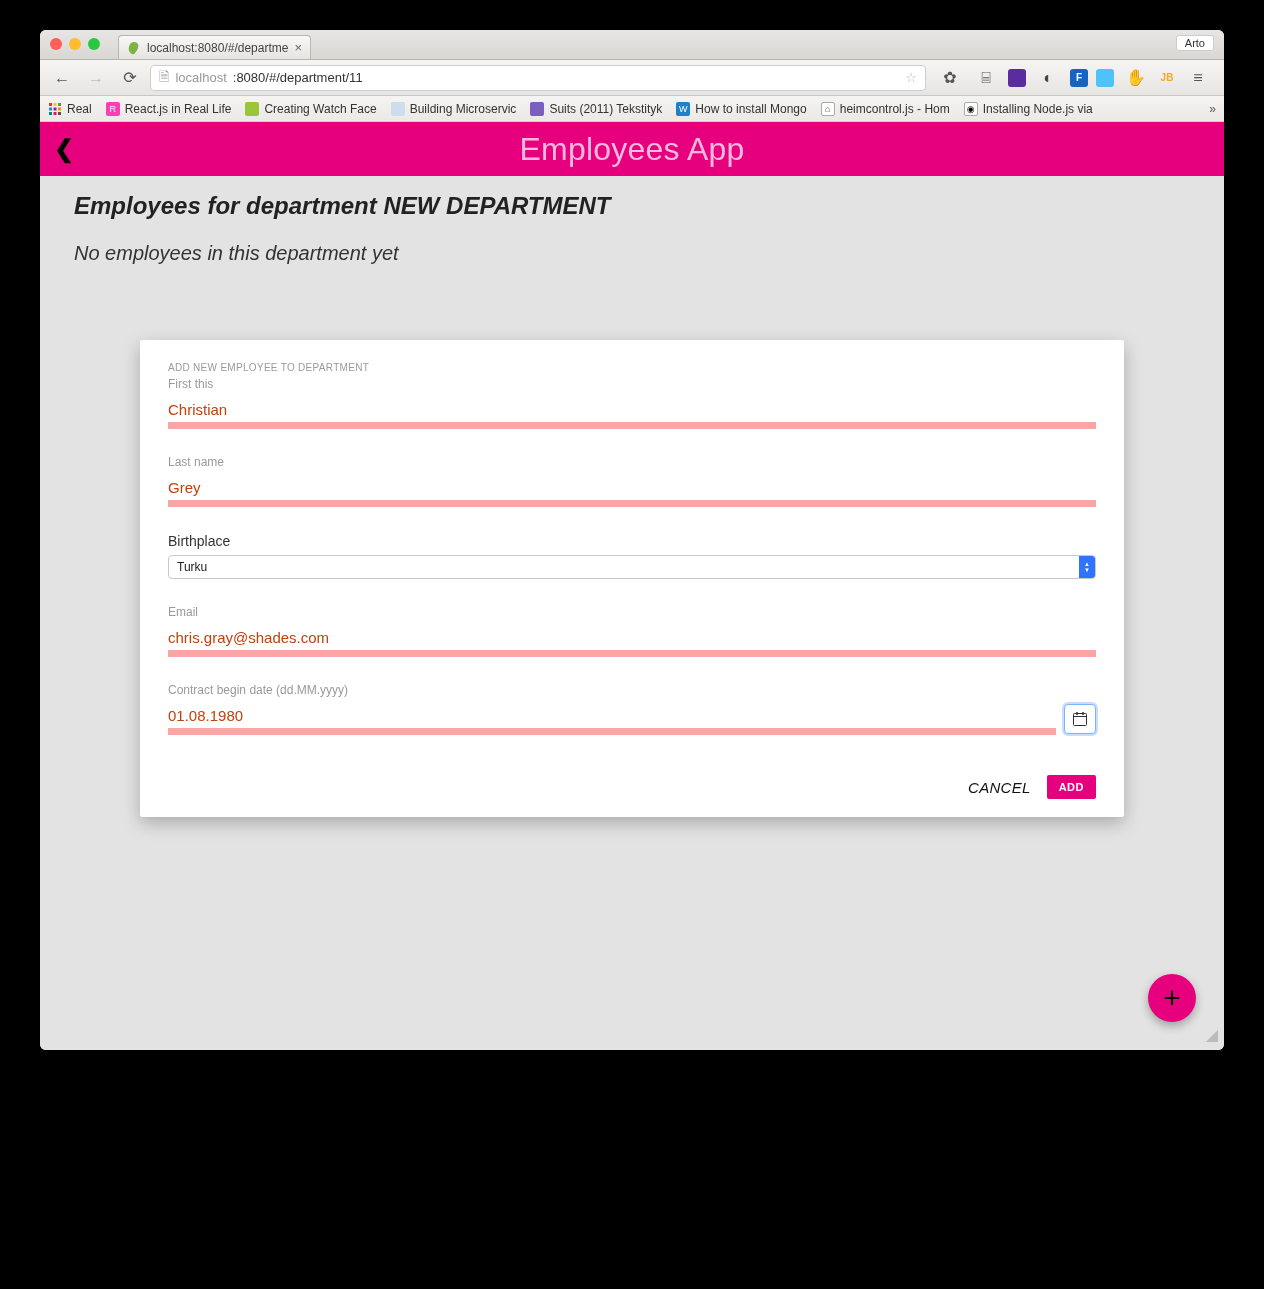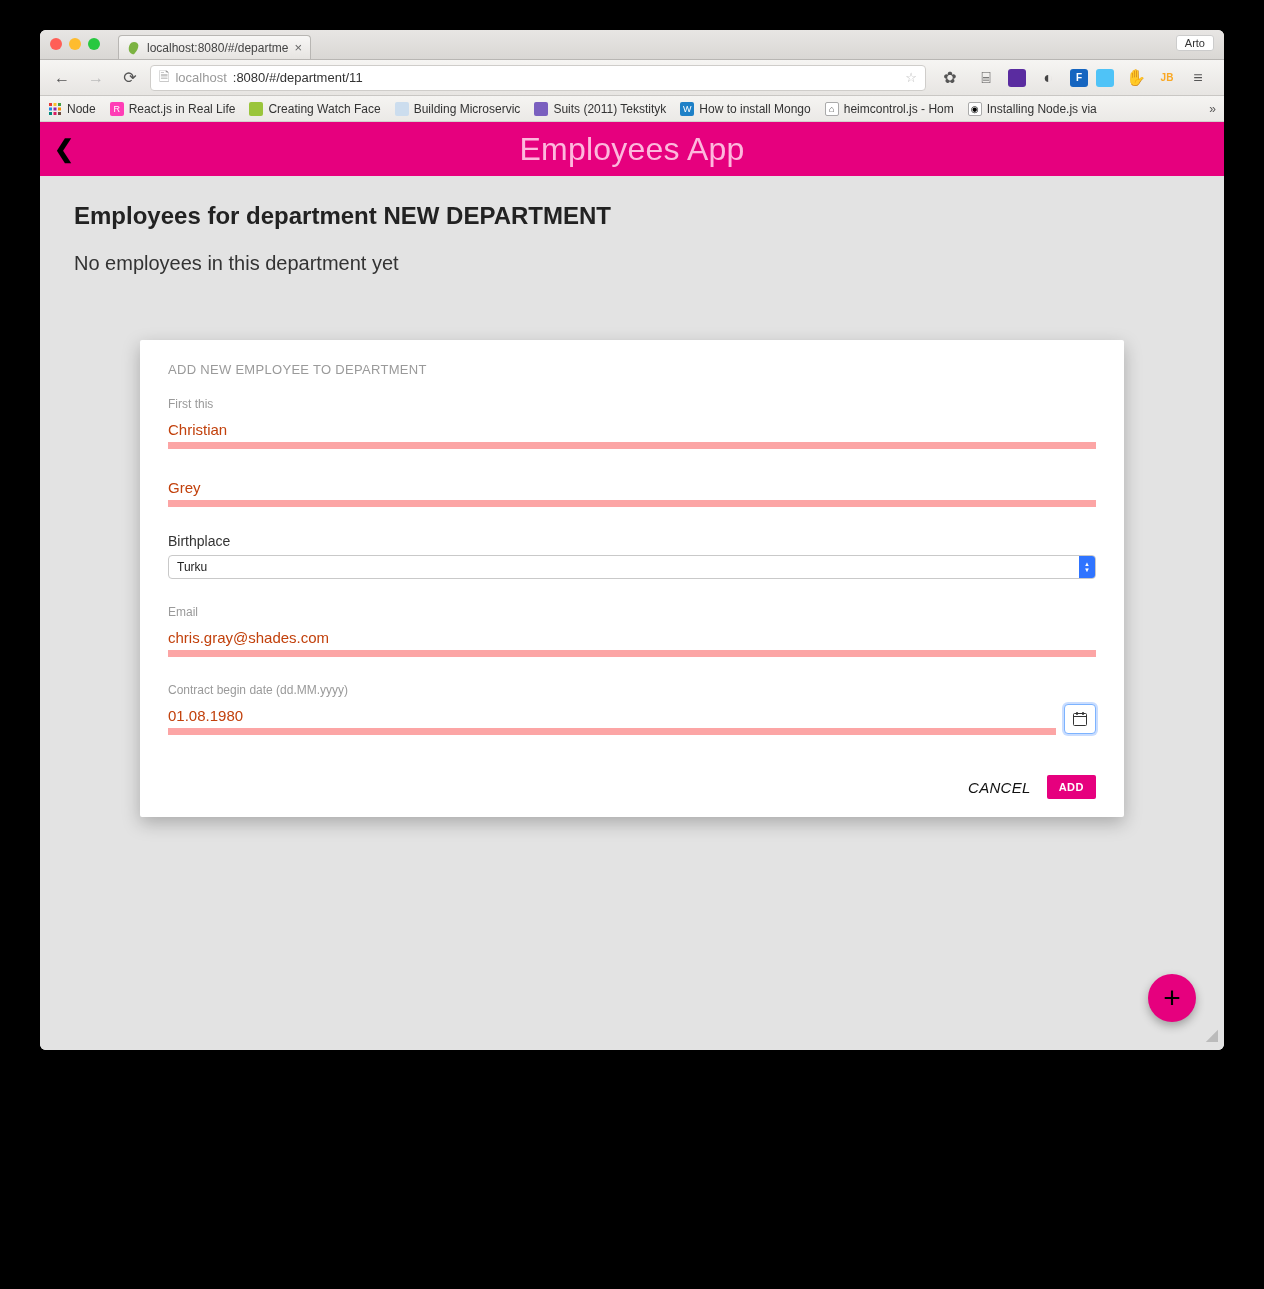--- a/index.html
+++ b/index.html
@@ -132,34 +132,34 @@
       color: #fdb8dd;
       position: relative;
     }
     .back-caret {
       position: absolute;
       left: 14px; top: 50%; transform: translateY(-50%);
       color: #000; font-size: 24px; font-weight: 700;
       cursor: pointer;
     }
     .app-title { font-size: 32px; font-weight: 500; letter-spacing: 0.2px; }
-    .page-body { padding: 26px 34px; }
+    .page-body { padding: 16px 34px; font-style: italic; }
     .page-heading { font-size: 24px; font-weight: 700; color: #222; margin-bottom: 22px; }
     .page-subtext { font-size: 20px; color: #333; }
     
     .modal-card {
       position: absolute;
       left: 100px; right: 100px;
       top: 218px;
       background: #fff;
       border-radius: 2px;
       box-shadow: 0 6px 18px rgba(0,0,0,0.25);
       padding: 22px 28px 18px 28px;
     }
-    .modal-title { font-size: 13px; color: #9a9a9a; letter-spacing: 0.3px; margin-bottom: 20px; margin-left: -12px; padding-left: 12px; }
+    .modal-title { font-size: 10px; color: #9a9a9a; letter-spacing: 0.3px; margin-bottom: 4px; margin-left: -12px; padding-left: 12px; }
     .field { margin-bottom: 26px; }
     .field-label { font-size: 12px; color: #9a9a9a; margin-bottom: 6px; display:block; }
     .field-label.dark { color: #333; font-size: 14px; }
     .field-input {
       width: 100%;
       border: none;
       border-bottom: 7px solid #fca5a5;
       font-size: 15px;
       padding: 4px 0;
       outline: none;
@@ -291,21 +291,21 @@
           <rect x="1" y="1" width="3" height="3" fill="#e53935"></rect>
           <rect x="5.5" y="1" width="3" height="3" fill="#fbc02d"></rect>
           <rect x="10" y="1" width="3" height="3" fill="#43a047"></rect>
           <rect x="1" y="5.5" width="3" height="3" fill="#1e88e5"></rect>
           <rect x="5.5" y="5.5" width="3" height="3" fill="#8e24aa"></rect>
           <rect x="10" y="5.5" width="3" height="3" fill="#fb8c00"></rect>
           <rect x="1" y="10" width="3" height="3" fill="#00897b"></rect>
           <rect x="5.5" y="10" width="3" height="3" fill="#d81b60"></rect>
           <rect x="10" y="10" width="3" height="3" fill="#6d4c41"></rect>
         </svg>
-      <span>Node</span>
+      <span>Real</span>
     </div>
     <div class="bm">
         <span class="bm-icon" style="background:#ff3db6">R</span>
         <span>React.js in Real Life</span>
       </div>
     <div class="bm">
         <span class="bm-icon" style="background:#9ac53b"></span>
         <span>Creating Watch Face</span>
       </div>
     <div class="bm">
@@ -343,20 +343,21 @@
 
     <div class="modal-card">
       <div class="modal-title">ADD NEW EMPLOYEE TO DEPARTMENT</div>
 
       <div class="field">
         <label class="field-label">First this</label>
         <input class="field-input" value="Christian" style="">
       </div>
 
       <div class="field">
+        <label class="field-label">Last name</label>
         <input class="field-input" value="Grey" style="">
       </div>
 
       <div class="field">
         <label class="field-label dark">Birthplace</label>
         <div class="select-wrap">
           <span class="select-value">Turku</span>
           <span class="select-arrows"></span>
         </div>
       </div>

